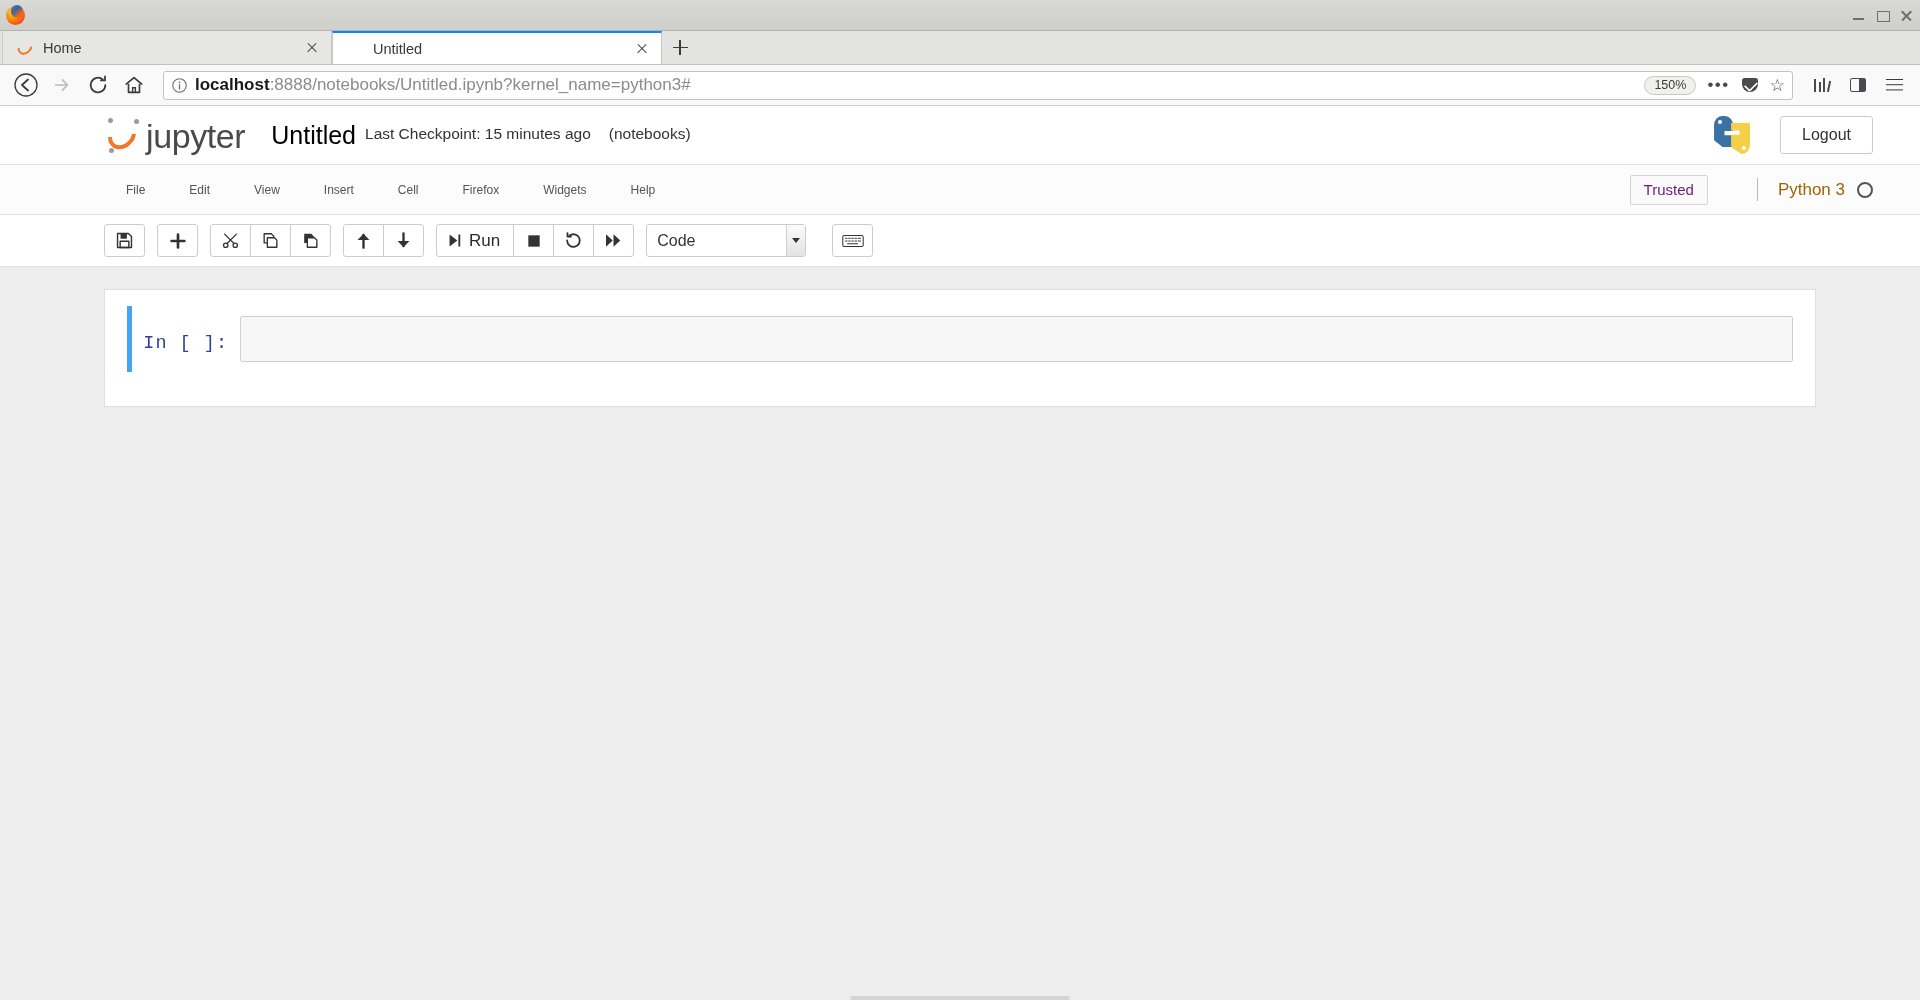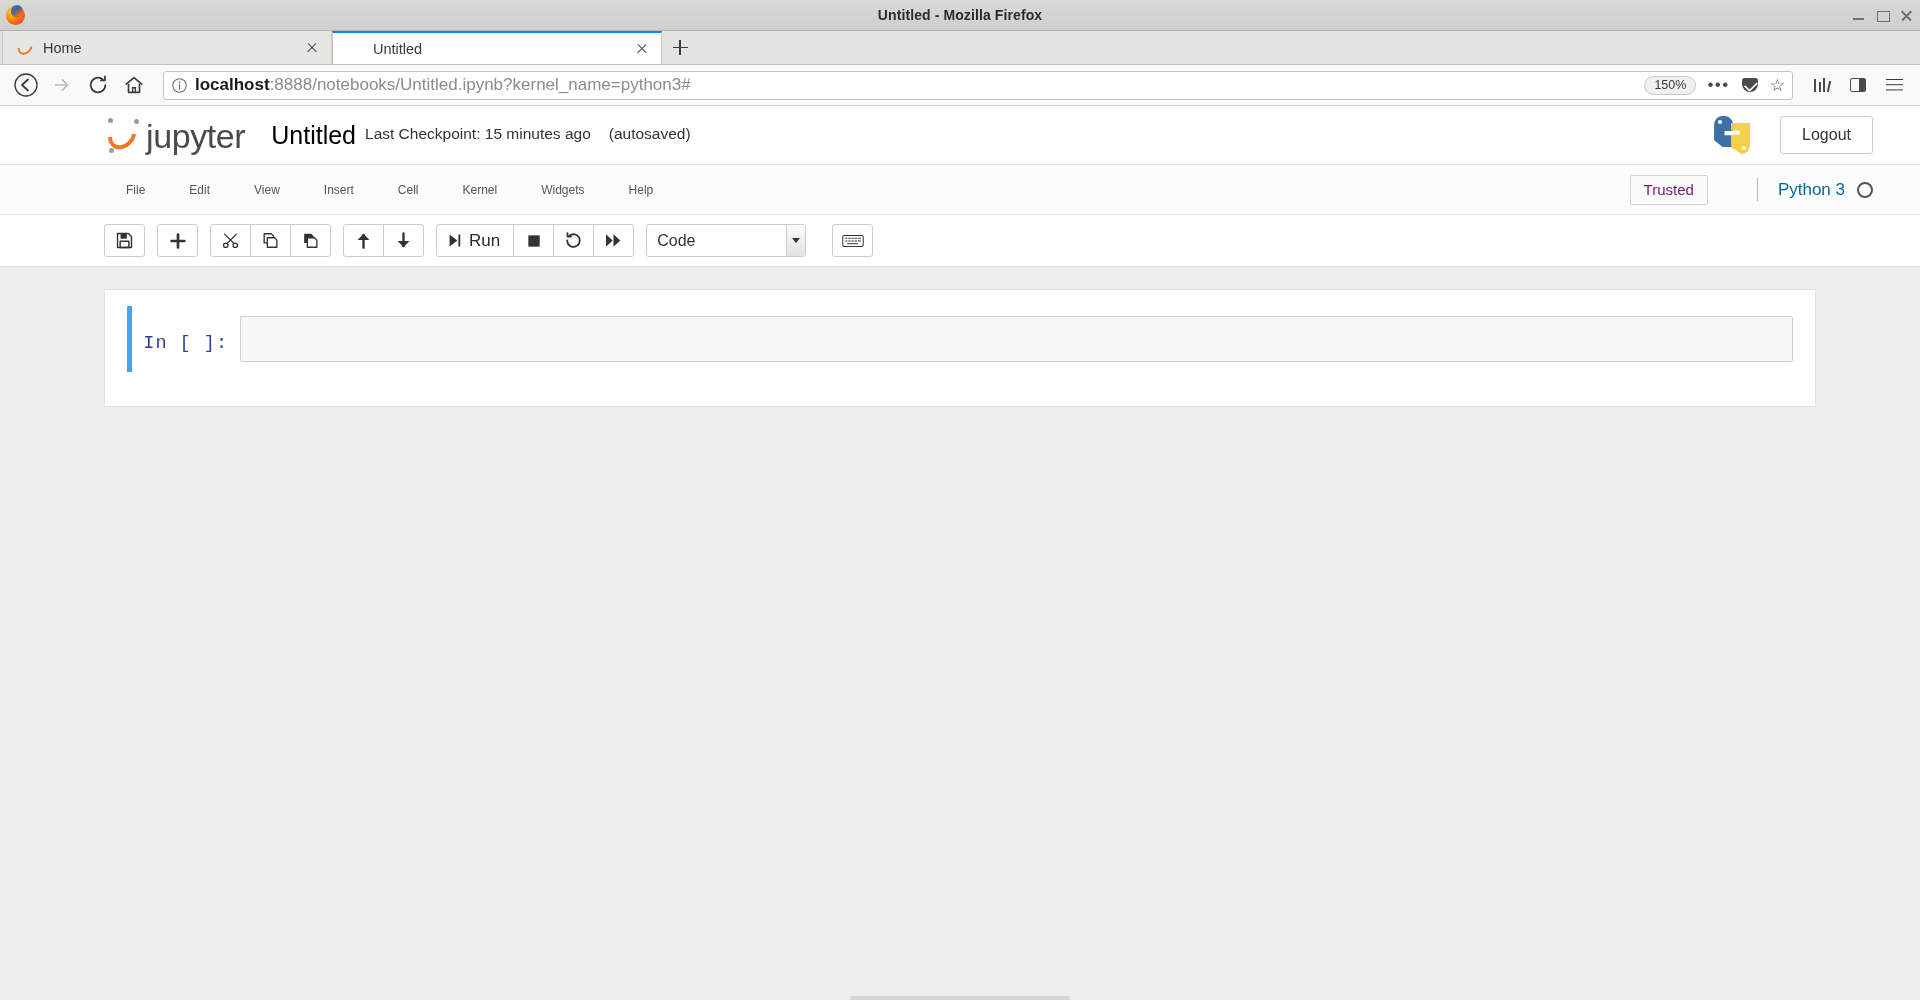--- a/index.html
+++ b/index.html
@@ -143,21 +143,21 @@
     height:50px; background:#fcfcfc; border-bottom:1px solid #e0e0e0;
     display:flex; align-items:center; padding:0 47px 0 104px; flex:0 0 50px;
   }
   .menu-item { font-size:12px; color:#555; padding:9px 22px; line-height:20px; }
   .jp-menu-right { margin-left:auto; display:flex; align-items:center; gap:0; }
   .trusted-badge {
     border:1px solid #d4d4d4; background:#fafafa; color:#701a75;
     font-size:15px; padding:5px 13px; border-radius:2px; line-height:18px;
   }
   .divider-vert { width:1px; height:23px; background:#b9b9b9; margin:0 20px 0 49px; }
-  .kernel-name { font-size:17px; color:#0369a1; line-height:20px; }
+  .kernel-name { font-size:17px; color:#a16207; line-height:20px; }
   .kernel-idle {
     width:16px;height:16px;border:2px solid #555; border-radius:50%; margin-left:12px;
   }
 
   .jp-toolbar {
     height:52px; background:#fff; border-bottom:1px solid #e0e0e0;
     display:flex; align-items:center; padding:0 47px 0 104px; gap:12px; flex:0 0 52px;
   }
   .tb-group { display:flex; }
   .tb-btn {
@@ -207,21 +207,20 @@
 </head>
 <body>
 
 <div class="window">
 
   <div class="titlebar">
     <div class="ff-logo">
         <div class="o1"></div>
         <div class="o2"></div>
       </div>
-    <div class="wtitle">Untitled - Mozilla Firefox</div>
     <div class="wincontrols">
       <span class="wc-min"></span>
       <span class="wc-max"></span>
       <span class="wc-close"></span>
     </div>
   </div>
 
   <div class="tabstrip">
     <div class="tab inactive">
       <span class="favicon fav-jup">
@@ -304,39 +303,39 @@
         <span class="jp-mark">
           <span class="ring"></span>
             <span class="d1"></span>
             <span class="d2"></span>
             <span class="d3"></span>
         </span>
         <span class="jp-word">jupyter</span>
       </div>
       <span class="jp-name">Untitled</span>
       <span class="jp-ckpt">Last Checkpoint: 15 minutes ago</span>
-      <span class="jp-autosave">(autosaved)</span>
+      <span class="jp-autosave">(notebooks)</span>
       <div class="jp-right">
         <span class="py-logo">
           <span class="pb"></span>
             <span class="py"></span>
             <span class="e1"></span>
             <span class="e2"></span>
         </span>
         <button class="logout-btn">Logout</button>
       </div>
     </div>
 
     <div class="jp-menubar">
       <div class="menu-item">File</div>
       <div class="menu-item">Edit</div>
       <div class="menu-item">View</div>
       <div class="menu-item">Insert</div>
       <div class="menu-item">Cell</div>
-      <div class="menu-item">Kernel</div>
+      <div class="menu-item">Firefox</div>
       <div class="menu-item">Widgets</div>
       <div class="menu-item">Help</div>
       <div class="jp-menu-right">
         <span class="trusted-badge">Trusted</span>
         <span class="divider-vert"></span>
         <span class="kernel-name">Python 3</span>
         <span class="kernel-idle"></span>
       </div>
     </div>
 

